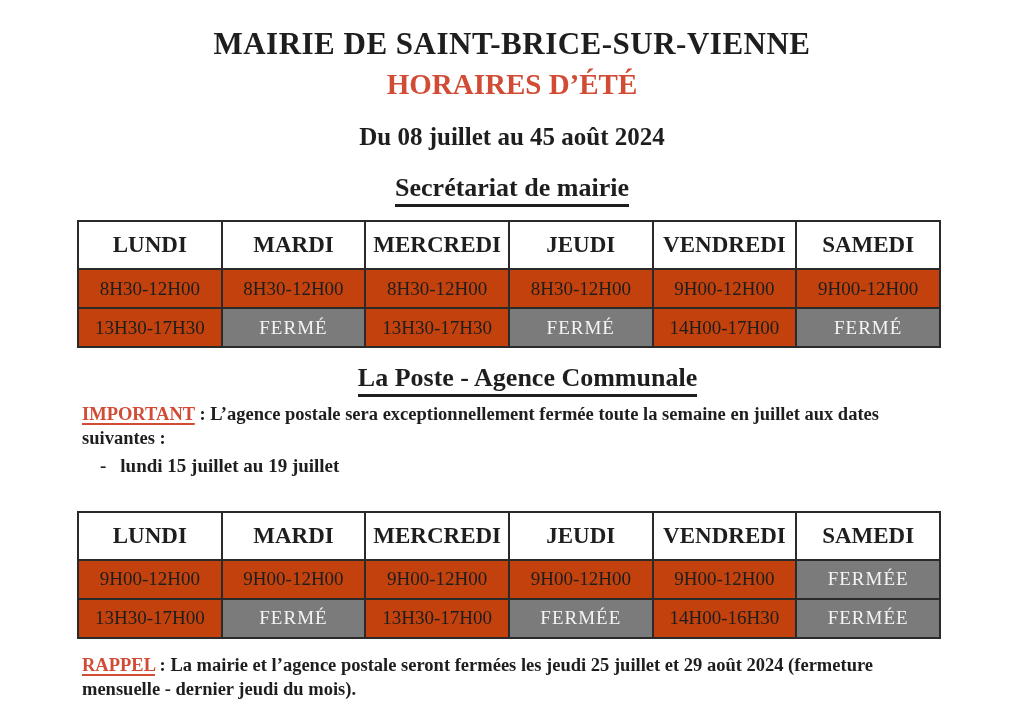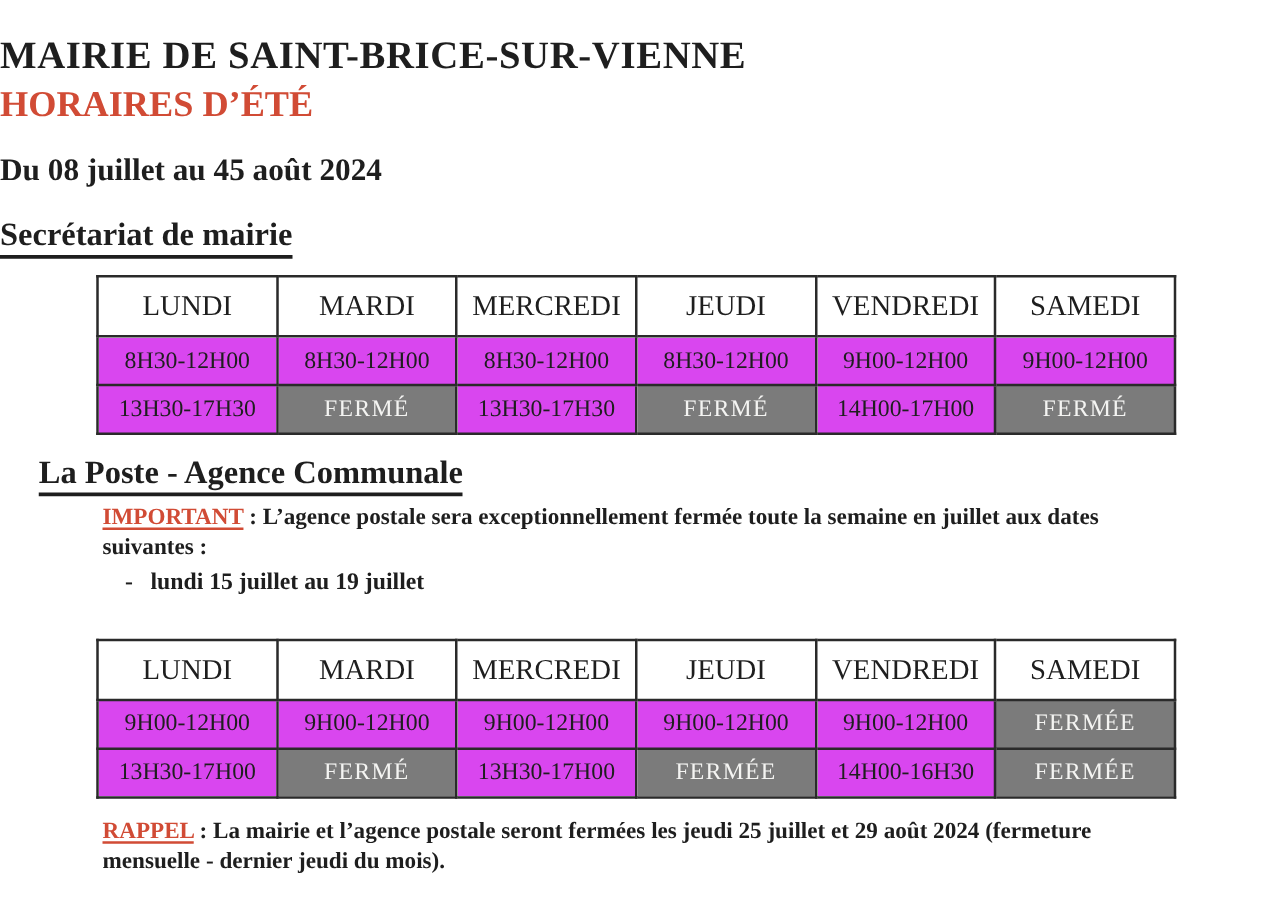--- a/index.html
+++ b/index.html
@@ -11,21 +11,21 @@
     width: 1024px;
     height: 724px;
     font-family: "Liberation Serif", "DejaVu Serif", serif;
     color: #1e1e1e;
     overflow: hidden;
     position: relative;
   }
   .page {
     padding-top: 26px;
   }
-  .center { }
+  .center { text-align: center; }
 
   .doc-title {
     font-size: 31px;
     font-weight: bold;
     letter-spacing: 0.5px;
     margin: 0 0 6px 0;
   }
   .doc-subtitle {
     font-size: 29px;
     font-weight: bold;
@@ -56,28 +56,28 @@
   }
   table.hours-table th,
   table.hours-table td {
     border: 2px solid #2a2a2a;
     text-align: center;
     overflow: hidden;
     white-space: nowrap;
   }
   table.hours-table th {
     font-size: 23px;
-    font-weight: normal;
+    font-weight: bold;
     height: 44px;
     background: #ffffff;
   }
   table.hours-table td {
     font-size: 19px;
     height: 35px;
-    background: #d946ef;
+    background: #c2410c;
   }
   table.hours-table td.closed {
     background: var(--closed-bg, #7b7b7b);
     color: var(--closed-fg, #f4f4f2);
     letter-spacing: 1px;
   }
 
   .table1-wrap { margin-bottom: 15px; }
   .poste-heading { margin-bottom: 5px; padding-left: 31px; }
 

